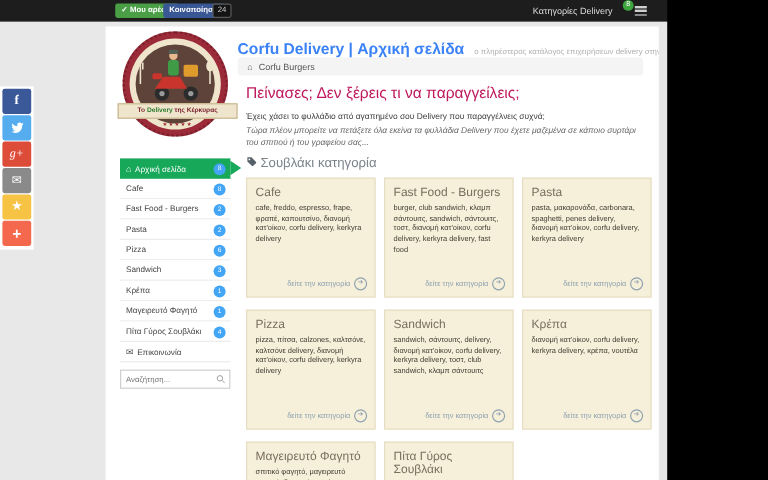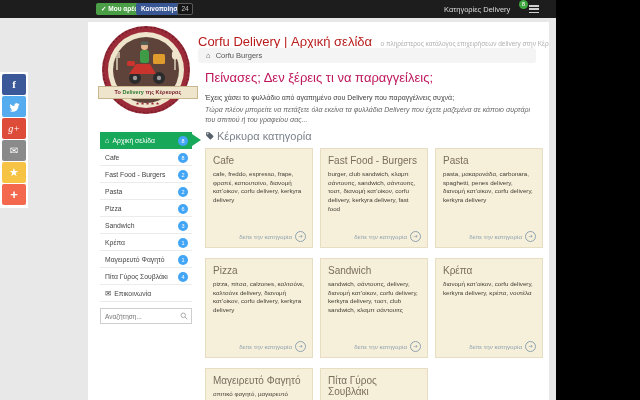--- a/index.html
+++ b/index.html
@@ -37,21 +37,21 @@
   .logo-outer{left:2px;top:0;width:88px;height:88px;border-radius:50%;background:#9b2b39;border:2px dotted #7c1f2b;box-sizing:border-box;}
   .logo-mid{left:8px;top:6px;width:76px;height:76px;border-radius:50%;background:#efe4cc;}
   .logo-inner{left:13px;top:11px;width:66px;height:66px;border-radius:50%;background:#5d433a;overflow:hidden;}
   .logo-art{left:9px;top:14px;}
   .ribbon{left:-2px;top:60px;width:100px;height:13px;background:#efe4cc;border:1px solid #c9b88f;box-sizing:border-box;text-align:center;line-height:11px;font-size:5.5px;color:#7a2430;font-weight:bold;white-space:nowrap;z-index:3;}
   .ribbon .brand{color:#2e7d32;}
   .logo-stars{left:0;top:75px;width:96px;text-align:center;font-size:4.5px;color:#9b2b39;letter-spacing:1px;z-index:3;}
 
   
   .title-line{left:110px;top:10px;white-space:nowrap;}
-  .page-title{font-size:13px;color:#b91c1c;font-weight:400;}
+  .page-title{font-size:13px;color:#3b82f6;font-weight:700;}
   .page-subtitle{font-size:6.5px;color:#b0b0b0;margin-left:4px;}
   .breadcrumb{left:110px;top:26px;width:338px;height:15px;background:#f4f4f4;border-radius:3px;font-size:7.5px;color:#555;line-height:15px;padding-left:8px;box-sizing:border-box;}
   .breadcrumb .bc-icon{margin-right:3px;color:#444;}
 
   
   .intro-heading{left:117px;top:48px;font-size:13px;color:#be185d;font-weight:300;}
   .intro-line1{left:117px;top:72px;font-size:7px;color:#3d3d3d;}
   .intro-line2{left:117px;top:83px;width:332px;font-size:7px;color:#666;font-style:italic;line-height:1.45;}
   .section-title{left:117px;top:108px;font-size:11px;color:#7b838b;font-weight:300;}
   .section-title svg{margin-right:3px;}
@@ -131,21 +131,21 @@
   </div>
 
   <div class="abs intro-heading">Πείνασες; Δεν ξέρεις τι να παραγγείλεις;</div>
   <div class="abs intro-line1">Έχεις χάσει το φυλλάδιο από αγαπημένο σου Delivery που παραγγέλνεις συχνά;</div>
   <div class="abs intro-line2">Τώρα πλέον μπορείτε να πετάξετε όλα εκείνα τα φυλλάδια Delivery που έχετε μαζεμένα σε κάποιο συρτάρι του σπιτιού ή του γραφείου σας...</div>
 
   <div class="abs section-title">
     <svg width="9" height="9" viewBox="0 0 16 16">
         <path fill="#55606a" d="M2 2h6l6.6 6.6a1.5 1.5 0 0 1 0 2.1l-3.9 3.9a1.5 1.5 0 0 1-2.1 0L2 8V2z"></path>
         <circle cx="5" cy="5" r="1.3" fill="#fff"></circle>
-      </svg><span>Κέρκυρα κατηγορία</span>
+      </svg><span>Σουβλάκι κατηγορία</span>
   </div>
 
   <div class="abs sidebar">
     <div class="side-item active">
       <span class="side-icon">⌂</span><span>Αρχική σελίδα</span>
       <span class="side-badge">8</span>
       <span class="active-arrow"></span>
     </div>
     <div class="side-item"><span>Cafe</span><span class="side-badge">8</span></div>
     <div class="side-item"><span>Fast Food - Burgers</span><span class="side-badge">2</span></div>

